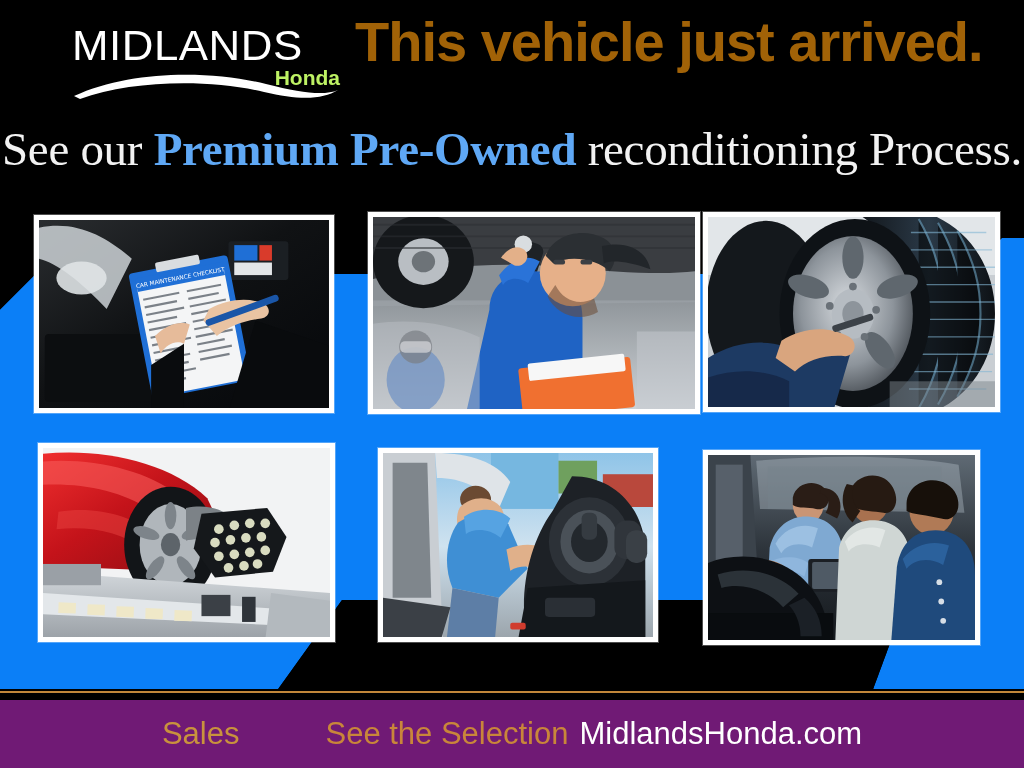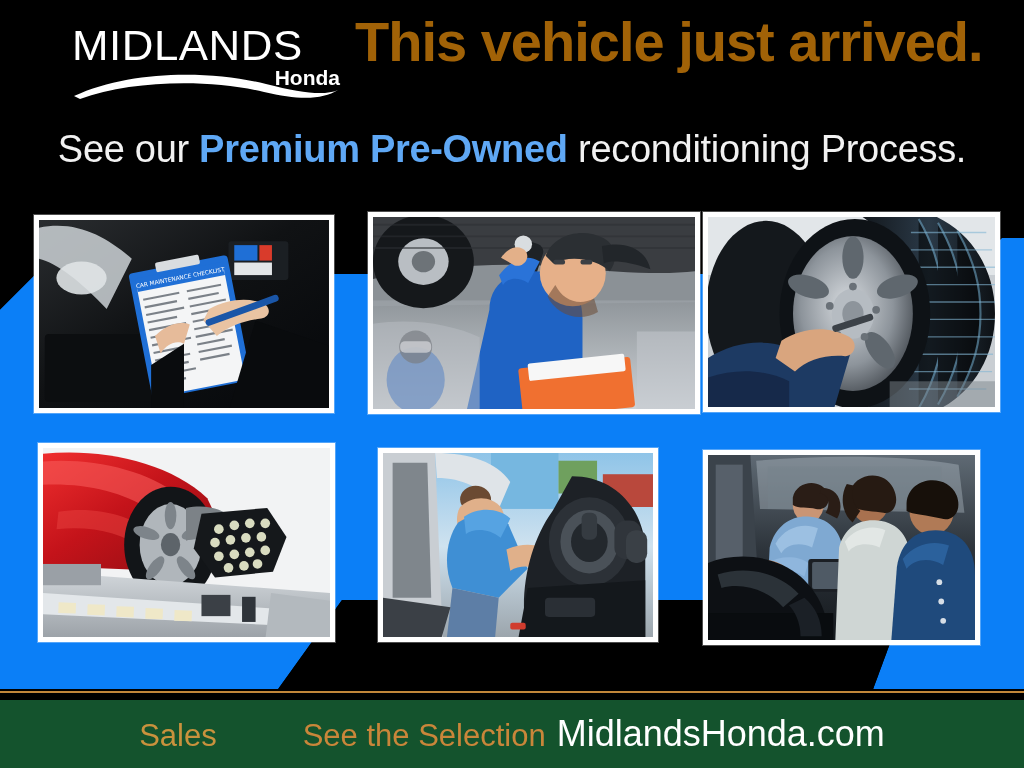--- a/index.html
+++ b/index.html
@@ -40,40 +40,41 @@
     letter-spacing:0.5px;
     color:#ffffff;
     line-height:46px;
     text-align:left;
     white-space:nowrap;
     transform:scaleX(1.02);
     transform-origin:left center;
   }
   .logo-sub {
     position:absolute; right:2px; top:44px;
-    font-size:21px; font-weight:700; color:#ffffff;
+    font-size:21px; font-weight:700; color:#bef264;
     letter-spacing:0px;
   }
   .logo-swoosh {
     position:absolute; left:-2px; top:46px; width:272px; height:32px;
   }
 
   .headline {
     position:absolute; left:355px; top:10px;
     font-size:56px; font-weight:700; color:#a16207;
     letter-spacing:-1px; white-space:nowrap;
     line-height:64px;
   }
 
   .subhead {
     position:absolute; left:0; top:126px; width:1024px;
     text-align:center;
-    font-size:38px; color:#F2F2F2; font-weight:400;
+    font-size:47px; color:#F2F2F2; font-weight:400;
     letter-spacing:-0.3px; white-space:nowrap;
     line-height:46px;
+    font-family:Liberation Serif, serif;
   }
   .subhead b { color:#5FA8F5; font-weight:700; }
 
   
   .tile {
     position:absolute;
     background:#fff;
     padding:5px;
     z-index:4;
     box-shadow:0 0 0 1px rgba(255,255,255,.3);
@@ -82,29 +83,29 @@
 
   
   .rule {
     position:absolute; left:0; top:689px; width:1024px; height:5px;
     background:#C2873A; z-index:6;
     border-top:2px solid #000;
     border-bottom:1px solid #000;
   }
   .footer {
     position:absolute; left:0; top:700px; width:1024px; height:68px;
-    background:#14532d; z-index:6;
+    background:#701a75; z-index:6;
     display:flex; align-items:center; justify-content:center;
   }
   .f-group { display:flex; align-items:baseline; white-space:nowrap; }
   .f-sales   { color:#C9923D; font-size:31px; font-weight:400; }
   .f-phone   { color:#ffffff; font-size:31px; font-weight:400; margin-left:9px; }
   .f-gap     { width:86px; }
   .f-see     { color:#C9863A; font-size:31px; font-weight:400; }
-  .f-site    { color:#ffffff; font-size:36px; font-weight:400; margin-left:11px; }
+  .f-site    { color:#ffffff; font-size:31px; font-weight:400; margin-left:11px; }
 
   
   .art { position:absolute; inset:0; }
 </style>
 </head>
 <body>
 
 <div id="ad">
 
   <svg class="blue-band" viewBox="0 0 1024 692" preserveAspectRatio="none" style="background:transparent;">

